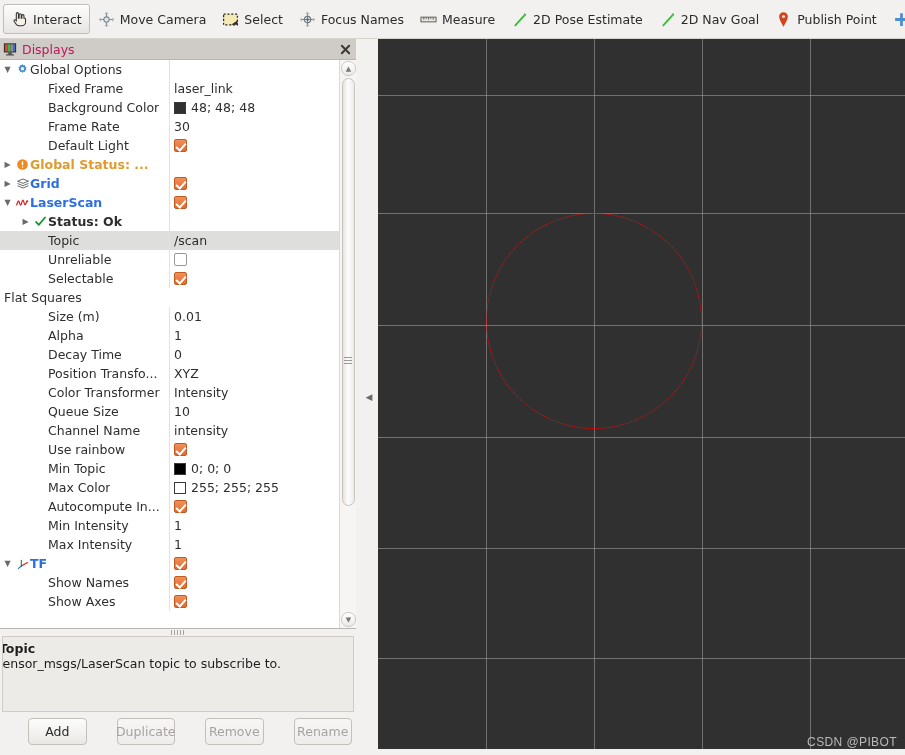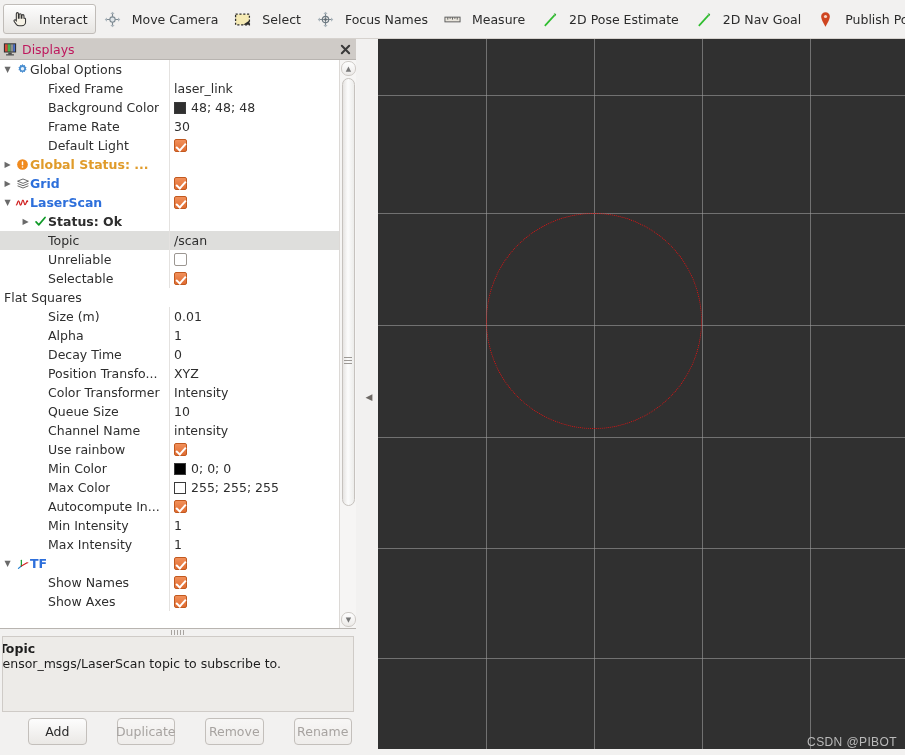--- a/index.html
+++ b/index.html
@@ -25,21 +25,21 @@
   }
   .tb-grip {
     width: 9px; height: 26px; margin-left: 1px; margin-right: 2px;
     background:
       repeating-linear-gradient(to bottom, #b9b5b1 0 1px, transparent 1px 3px);
     background-size: 3px 100%;
     background-repeat: repeat-y;
     opacity: .85;
   }
   .tb-btn {
-    display: flex; align-items: center; gap: 11px;
+    display: flex; align-items: center; gap: 5px;
     height: 28px; padding: 0 7px;
     border: 1px solid transparent; border-radius: 3px;
     white-space: nowrap; cursor: default;
     font-size: 12.5px; color: #2b2b2b;
   }
   .tb-btn.active {
     background: linear-gradient(to bottom,#fdfdfd,#e7e5e2);
     border: 1px solid #c0bcb8;
     box-shadow: inset 0 1px 0 #fff;
   }
@@ -602,21 +602,21 @@
           </div>
           <div class="valcol">
             <span class="cb on"></span>
           </div>
         </div>
         <div class="row">
           <div class="namecol">
             <span class="ind" style="width: 18px;"></span>
             <span class="arrow"></span>
             <span class="ic"></span>
-            <span class="lbl">Min Color</span>
+            <span class="lbl">Min Topic</span>
           </div>
           <div class="valcol">
             <span class="swatch" style="background: rgb(0, 0, 0);"></span>
             <span>0; 0; 0</span>
           </div>
         </div>
         <div class="row">
           <div class="namecol">
             <span class="ind" style="width: 18px;"></span>
             <span class="arrow"></span>

